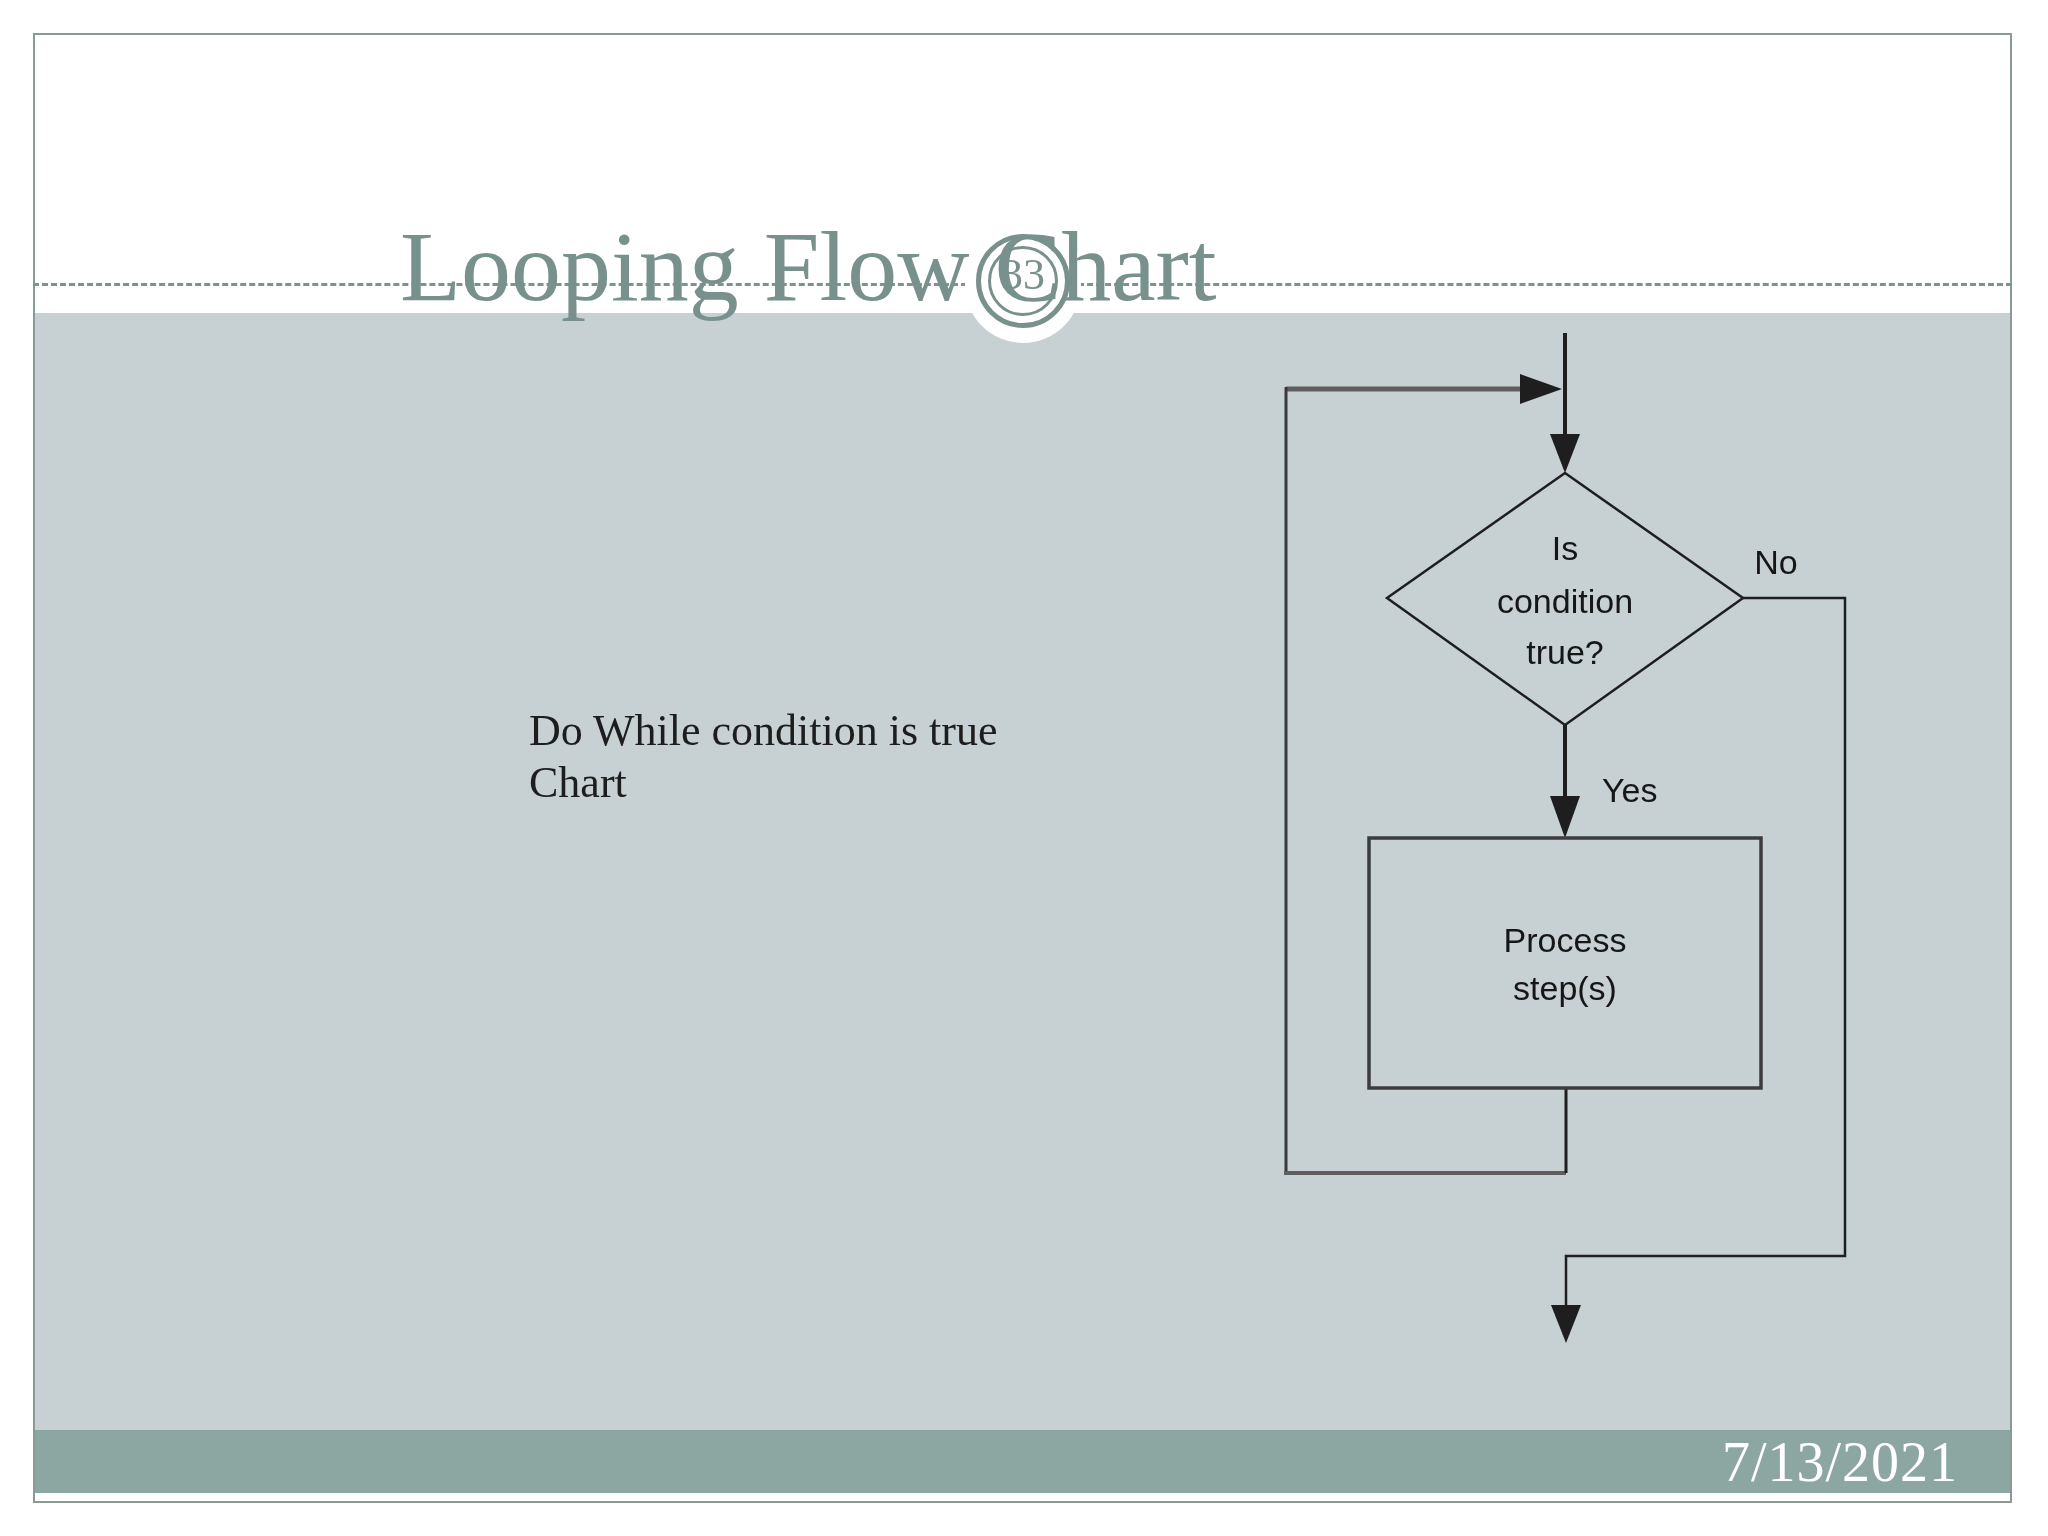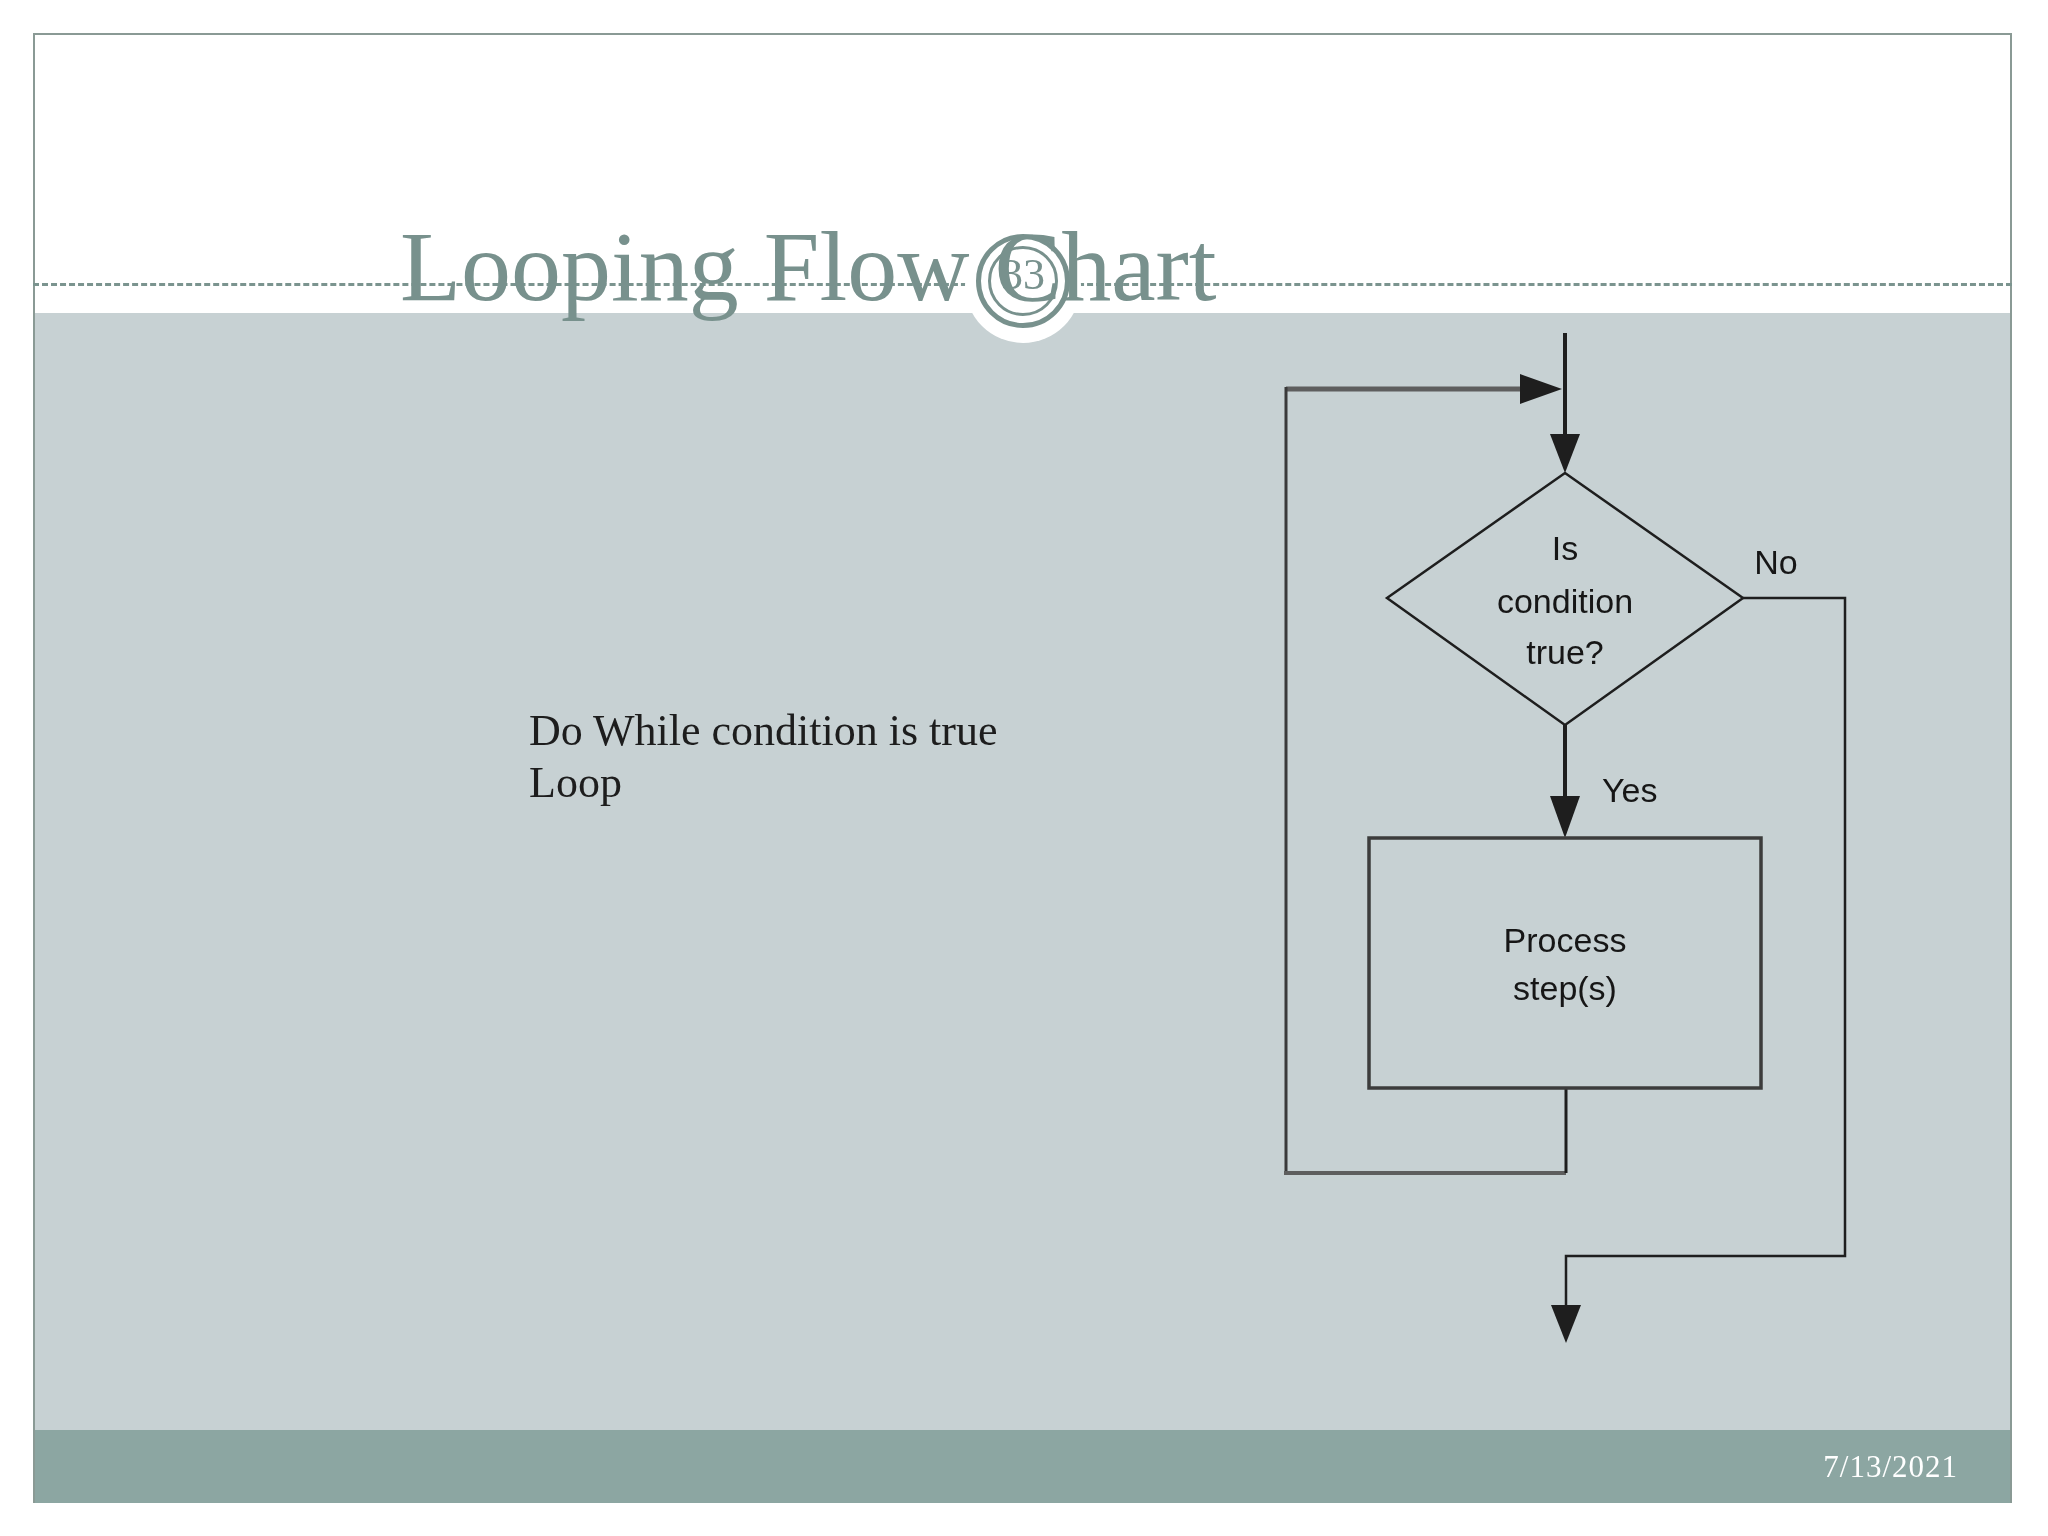--- a/index.html
+++ b/index.html
@@ -9,24 +9,24 @@
   }
   .abs{position:absolute;}
   .frame{
     left:33px;top:33px;width:1979px;height:1470px;
     border:2px solid #8a9a95;background:#ffffff;box-sizing:border-box;
   }
   .content{
     left:35px;top:313px;width:1975px;height:1117px;background:#c7d1d3;
   }
   .footer{
-    left:35px;top:1430px;width:1975px;height:73px;background:#8ca6a2;
+    left:35px;top:1430px;width:1975px;height:63px;background:#8ca6a2;
     display:flex;align-items:center;justify-content:flex-end;
     padding-right:52px;box-sizing:border-box;
-    color:#ffffff;font-size:31px;letter-spacing:1px;
+    color:#ffffff;font-size:56px;letter-spacing:1px;
   }
   .dashed{
     left:33px;top:283px;width:1979px;height:0;
     border-top:3px dashed #7b948f;
   }
   .halo{
     left:965px;top:227px;width:116px;height:116px;
     background:#ffffff;border-radius:50%;
   }
   .ring-outer{
@@ -68,21 +68,21 @@
 <div class="abs halo"></div>
 <div class="abs ring-outer"></div>
 <div class="abs ring-inner">
   <span>33</span>
 </div>
 
 <div class="abs title">Looping Flow Chart</div>
 
 <div class="abs pseudo">
   <div>Do While condition is true</div>
-  <div>Loop</div>
+  <div>Chart</div>
 </div>
 
 <svg class="abs flow" width="650" height="1050" viewBox="0 0 650 1050">
 
   <line x1="315" y1="3" x2="315" y2="108" stroke="#1e1e1e" stroke-width="4"></line>
   <polygon points="300,104 330,104 315,143" fill="#1e1e1e"></polygon>
 
   <line x1="36" y1="59" x2="270" y2="59" stroke="#5e5e5e" stroke-width="5"></line>
   <polygon points="270,44 270,74 312,59" fill="#1e1e1e"></polygon>
   <line x1="36" y1="57" x2="36" y2="845" stroke="#3a3a3a" stroke-width="3"></line>

